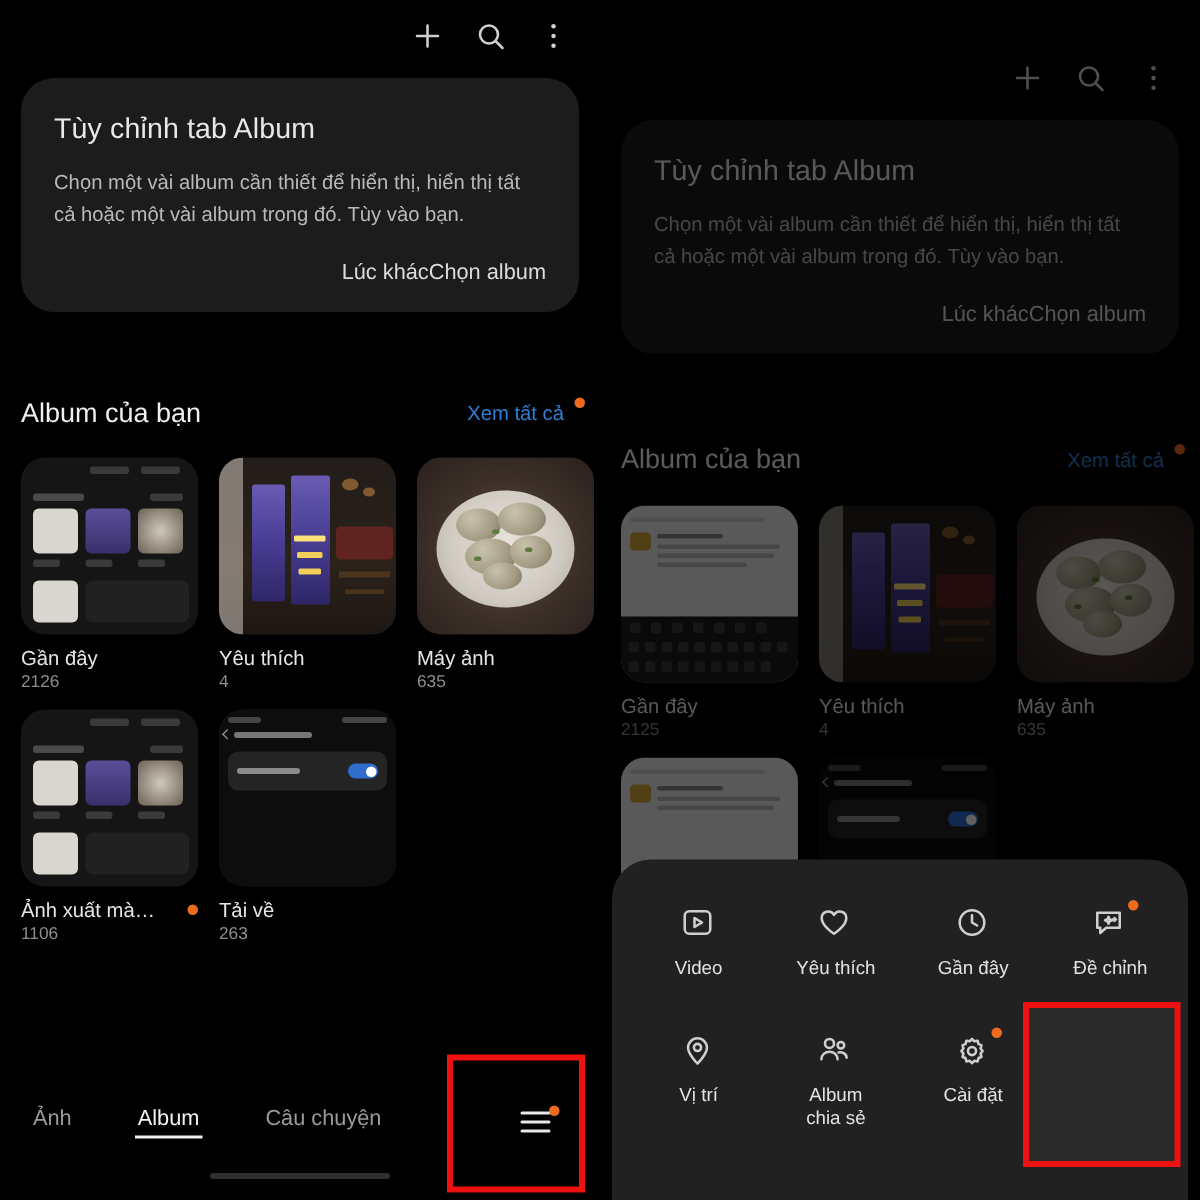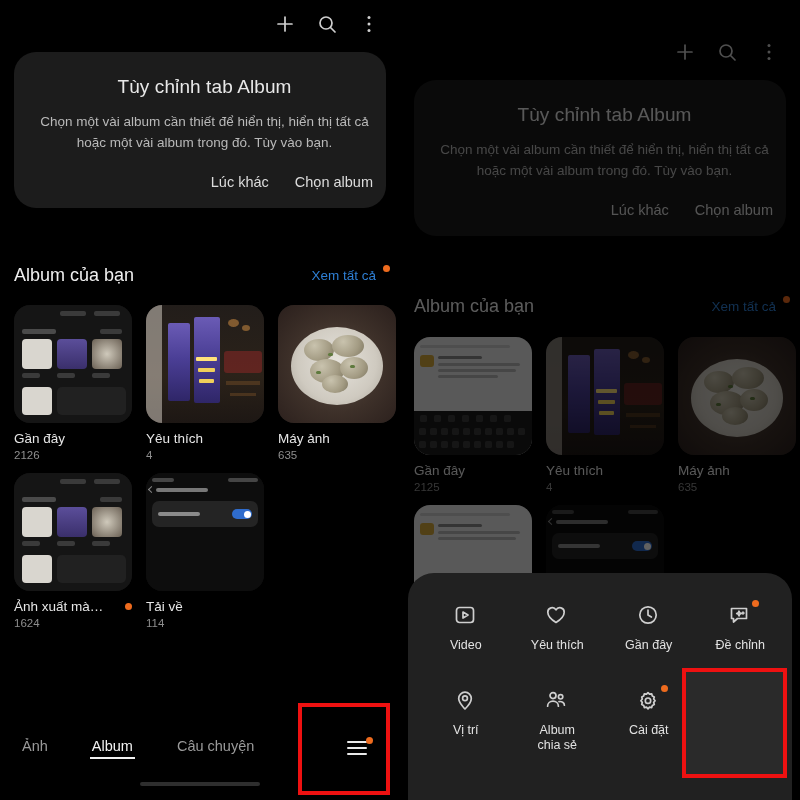--- a/index.html
+++ b/index.html
@@ -32,34 +32,33 @@
   .panel-left  .topbar { top: 4px; }
   .panel-right .topbar { top: 32px; }
   .ic { width: 26px; height: 26px; display:flex; align-items:center; justify-content:center; position:relative; }
   .ic svg { display:block; }
   .stroke { fill:none; stroke:#cfcfcf; stroke-width:1.7; stroke-linecap:round; stroke-linejoin:round; }
 
   
   .infocard {
     position: absolute; left: 14px; right: 14px;
     background: #1c1c1c; border-radius: 22px;
-    padding: 24px 13px 14px 22px;
-    text-align: center;
+    padding: 24px 22px 14px 22px;
   }
   .panel-left  .infocard { top: 52px; }
   .panel-right .infocard { top: 80px; }
   .infocard h2 {
     font-size: 19px; font-weight: 400; color: #e8e8e8;
     letter-spacing: .1px; margin-bottom: 14px;
   }
   .infocard p {
     font-size: 13.5px; line-height: 1.55; color: #b9b9b9; font-weight: 400;
   }
   .card-actions {
-    display:flex; justify-content:flex-end; gap: 26px;
+    display:flex; justify-content:flex-end; 
     margin-top: 20px; padding-bottom: 4px;
   }
   .card-actions span { font-size: 14.5px; color: #dcdcdc; }
 
   
   .sec-head {
     position:absolute; left: 14px; right: 14px;
     display:flex; align-items:center; justify-content:space-between;gap:8px;
   }
   .panel-left  .sec-head { top: 265px; }
@@ -312,39 +311,39 @@
             <div class="mini-chip" style="top:68px;left:43px;width:18px;"></div>
             <div class="mini-chip" style="top:68px;left:78px;width:18px;"></div>
             <div class="mini-th" style="left:8px;top:82px;width:30px;height:28px;background:#d9d6cf;"></div>
             <div class="mini-card" style="top:82px;left:43px;height:28px;"></div>
           </div>
         </div>
         <div class="al-name">
           <span>Ảnh xuất mà…</span>
           <span class="dot-badge"></span>
         </div>
-        <div class="al-count">1624</div>
+        <div class="al-count">1106</div>
       </div>
 
       <div class="cell">
         <div class="thumb">
           <div class="shot-toggle">
             <div class="stat" style="left:6px;width:22px;"></div>
             <div class="stat" style="right:6px;width:30px;"></div>
             <div class="arrow"></div>
             <div class="hdr"></div>
             <div class="card"></div>
             <div class="lbl"></div>
             <div class="sw">
                 <i></i>
               </div>
           </div>
         </div>
         <div class="al-name">Tải về</div>
-        <div class="al-count">114</div>
+        <div class="al-count">263</div>
       </div>
 
     </div>
 
     <div class="tabbar">
       <div class="tabs">
         <div class="tab">Ảnh</div>
         <div class="tab active">Album</div>
         <div class="tab">Câu chuyện</div>
       </div>

